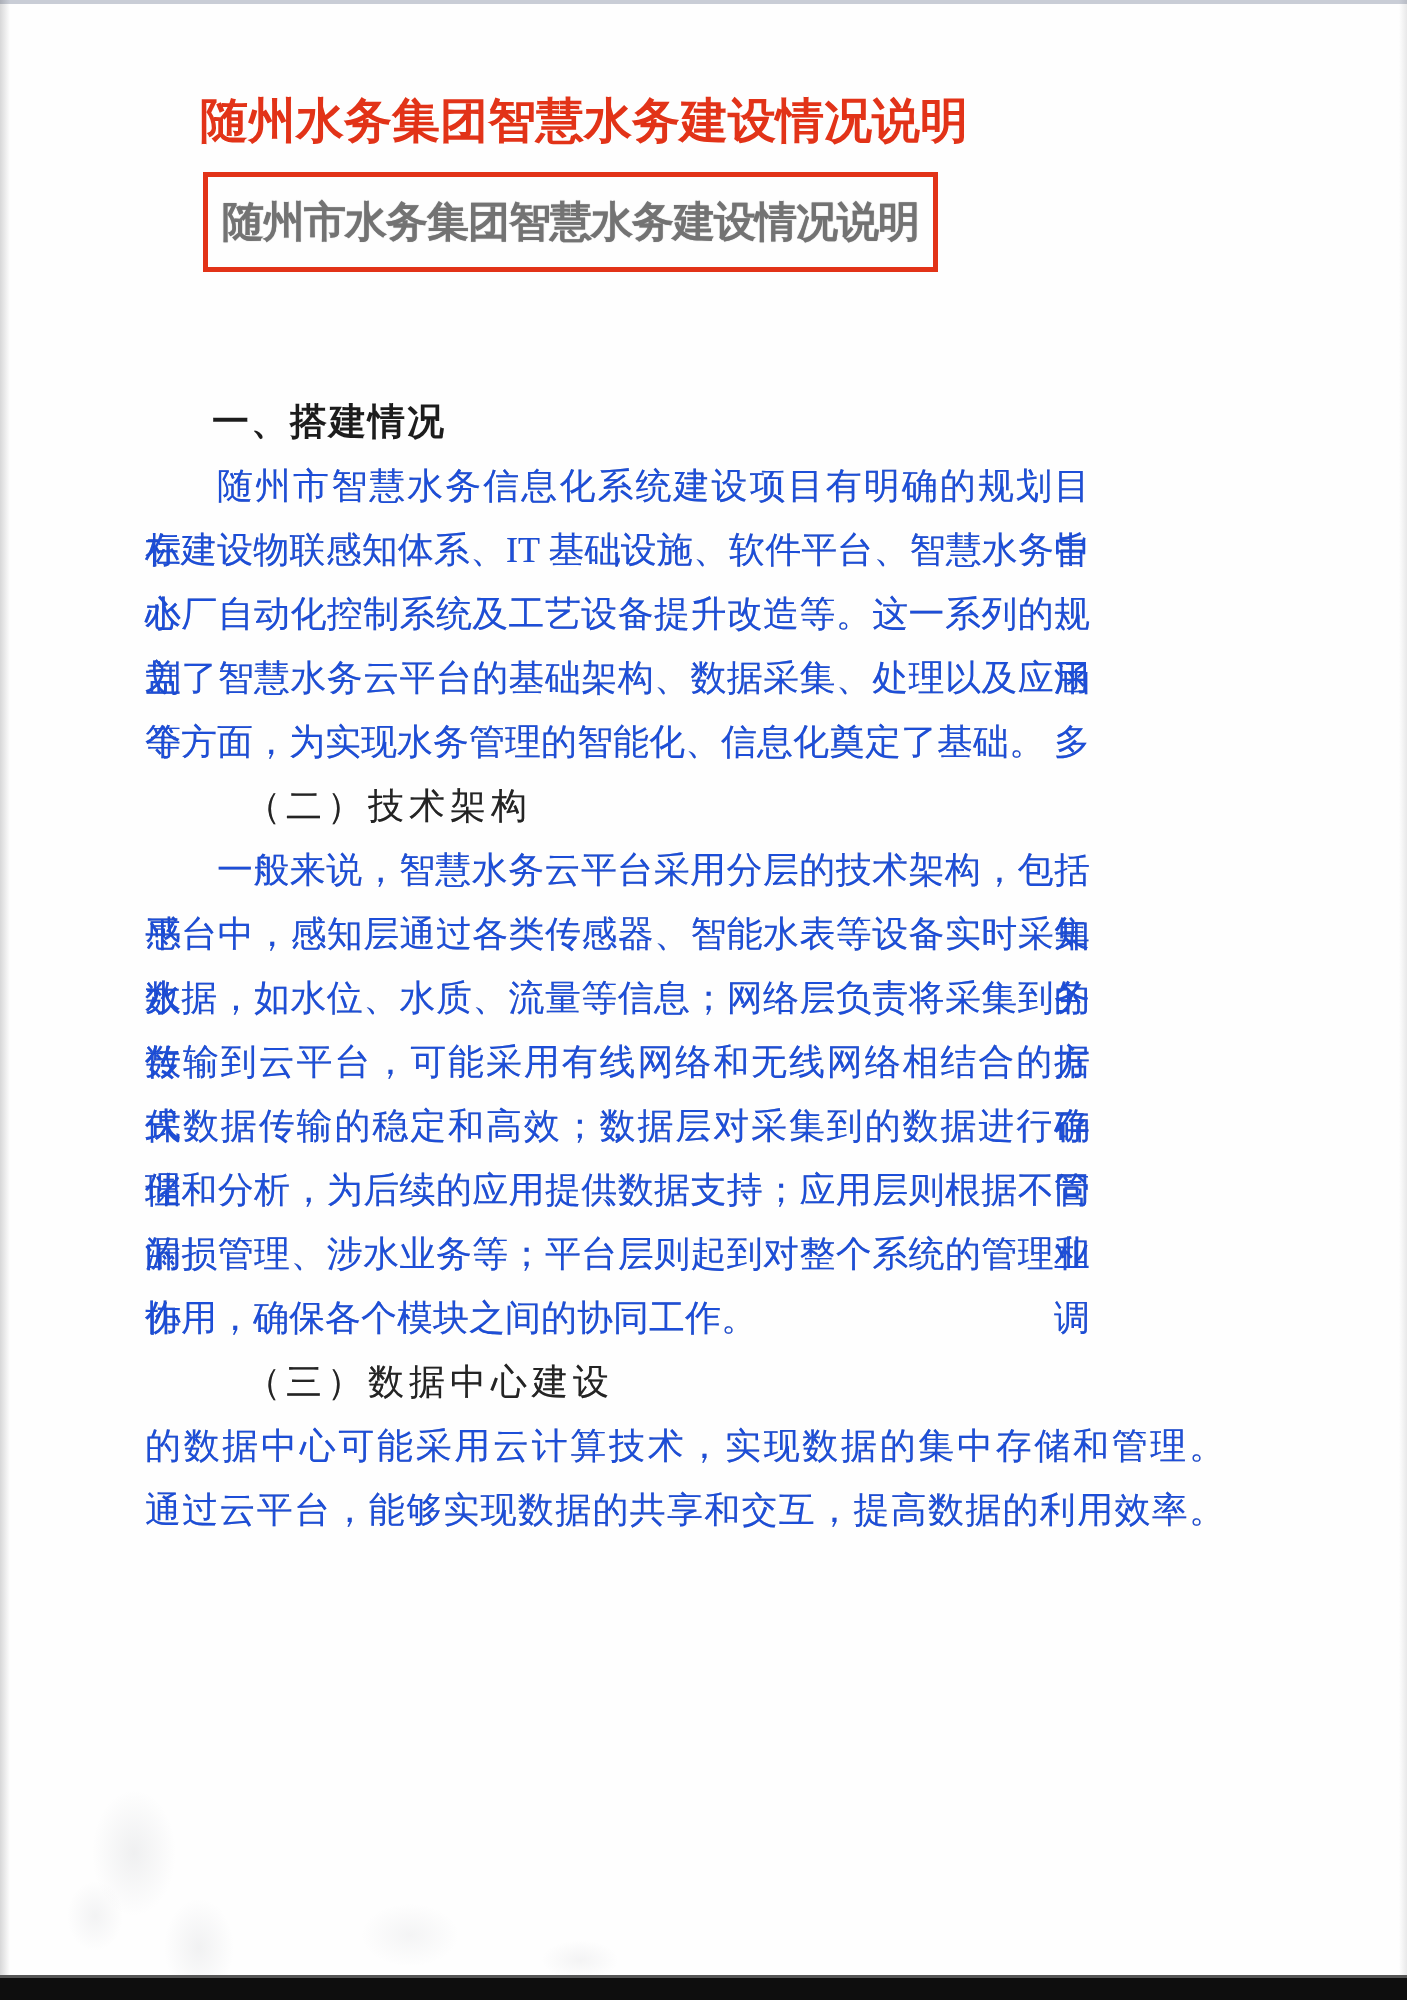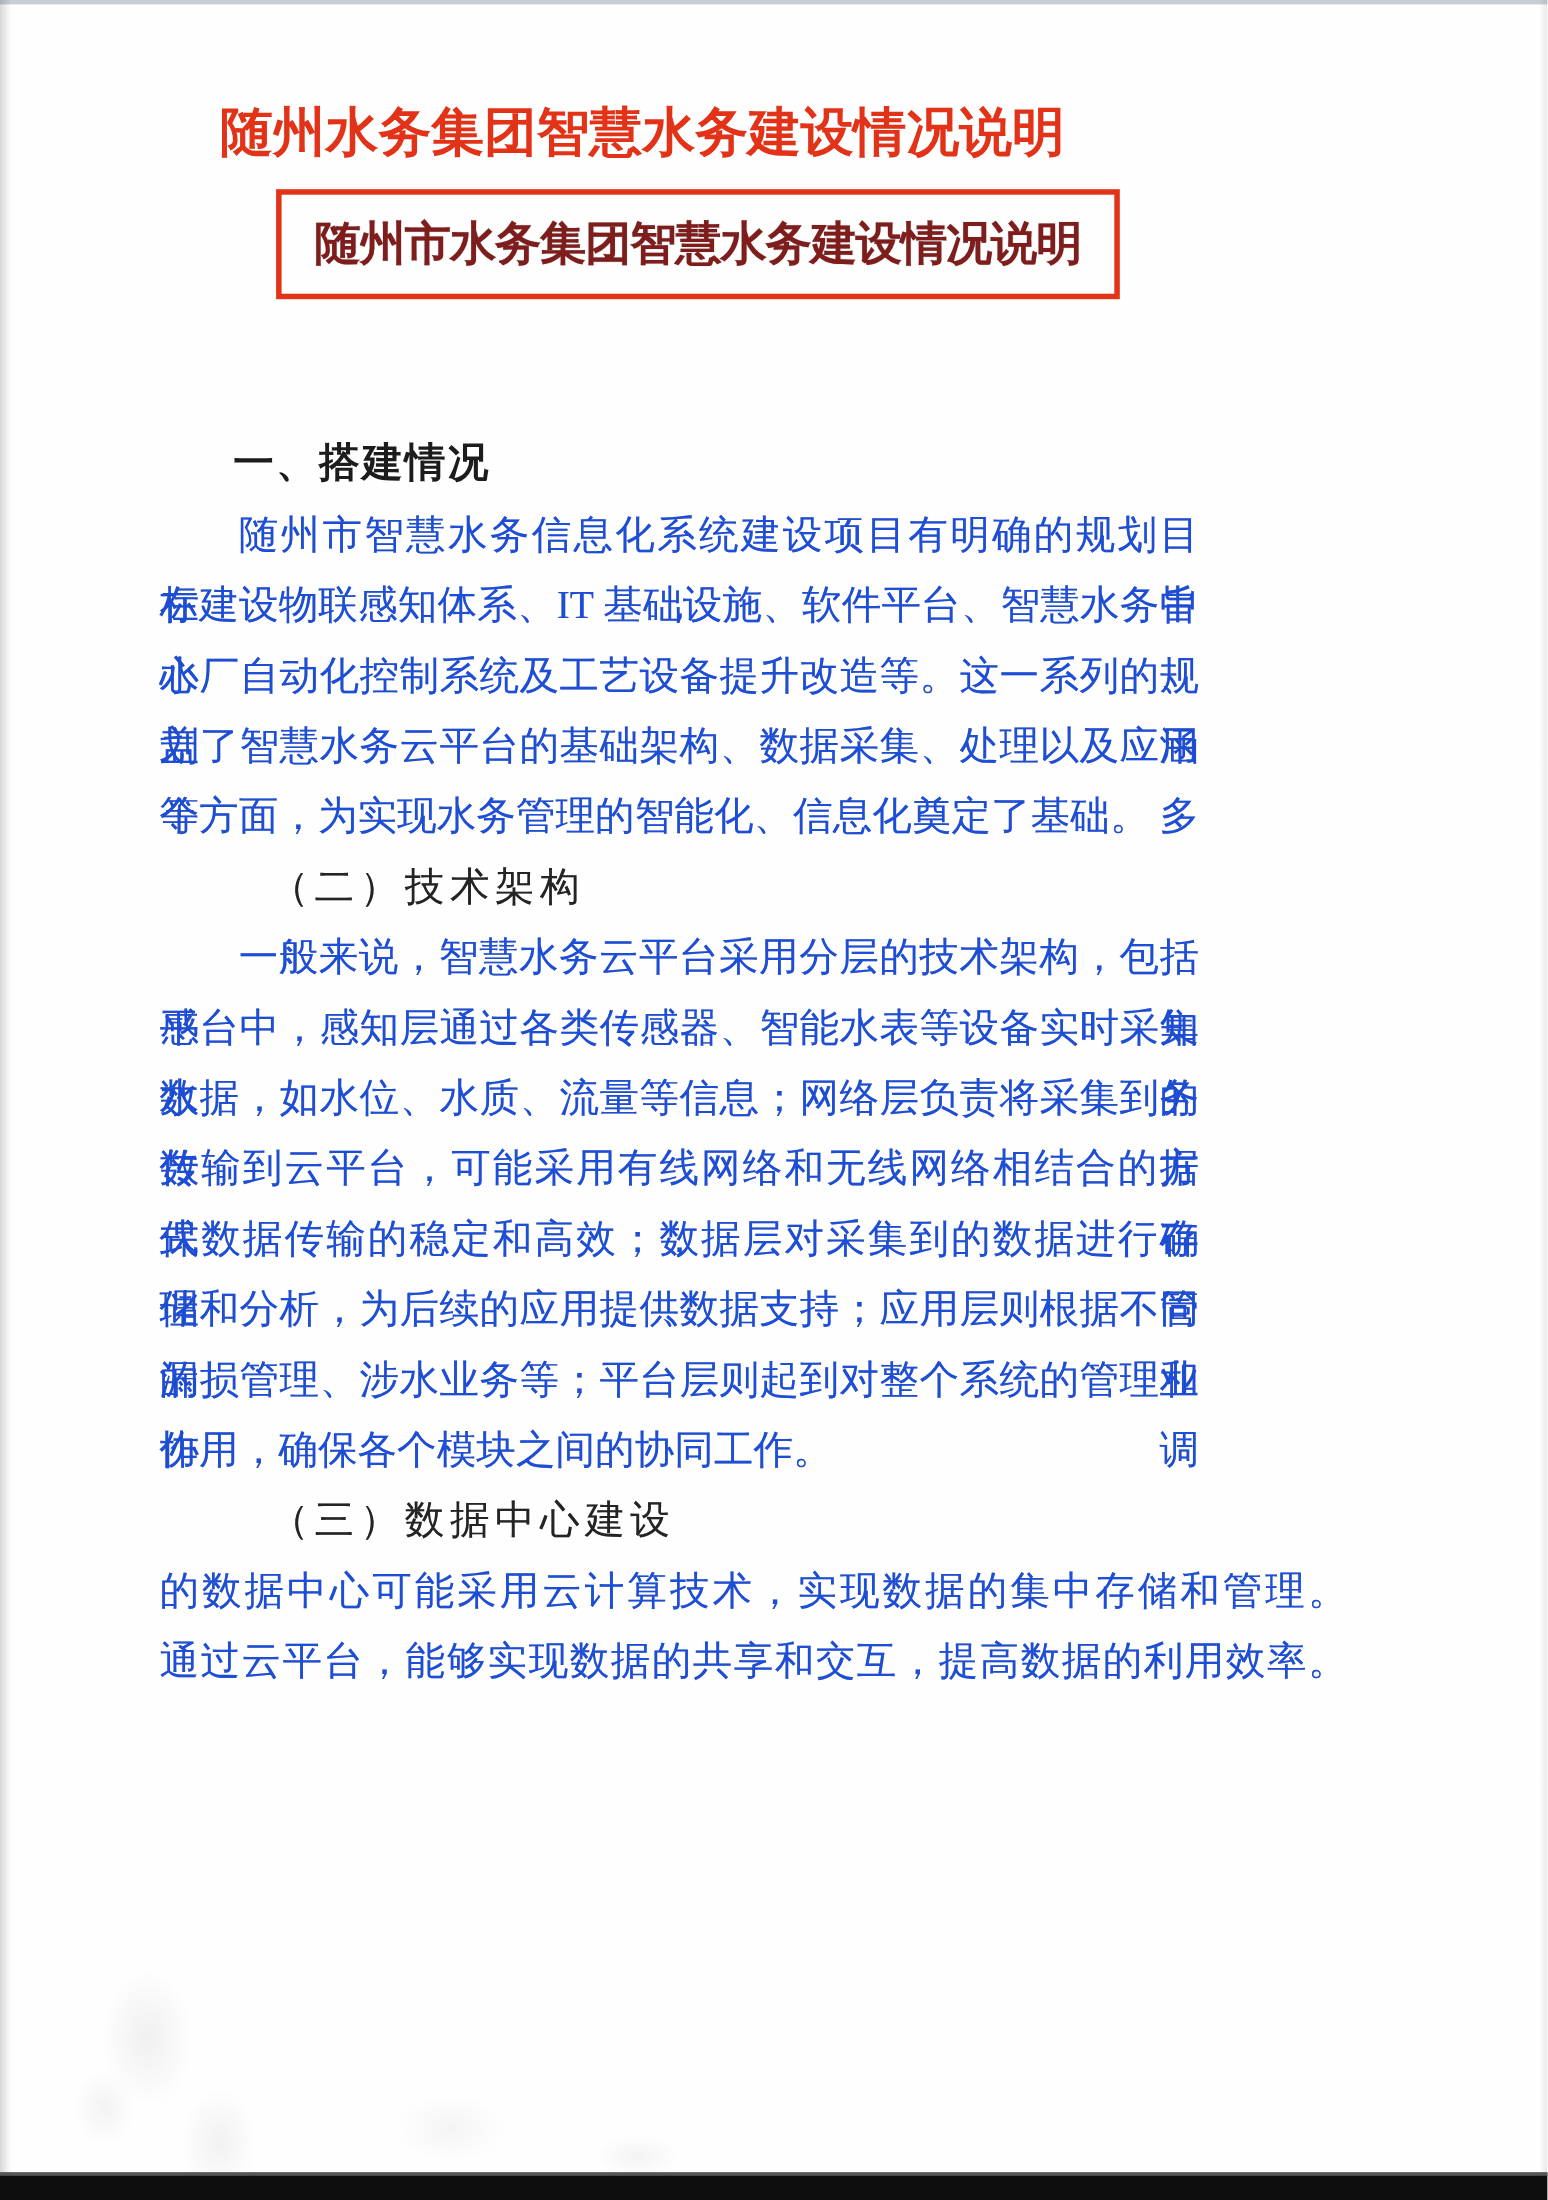--- a/index.html
+++ b/index.html
@@ -34,26 +34,25 @@
   
   .title-red{
     position:absolute;top:95px;left:200px;
     font-family:"Liberation Sans","DejaVu Sans",sans-serif;
     font-size:48px;line-height:52px;font-weight:600;
     letter-spacing:0px;white-space:nowrap;text-align:right;
   }
   .title-box{
     position:absolute;top:172px;left:203px;
     border:5px solid;
-    padding:22px 30px;
+    padding:22px 14px;
     font-family:"Liberation Serif","DejaVu Serif",serif;
     font-weight:bold;font-size:42px;line-height:46px;
-    letter-spacing:-1px;white-space:nowrap;color:#7f1d1d;
+    letter-spacing:-1px;white-space:nowrap;color:#737373;
     text-shadow:0 0 1px rgba(0,0,0,.4);
-    margin-left:48px;
   }
 
   
   .content{position:absolute;left:145px;top:390px;width:1110px;}
   .slot{height:64px;line-height:64px;}
   .h2{
     font-family:Liberation Serif, serif;
     font-weight:bold;font-size:37px;color:#1c1c1c;
     margin-left:67px;letter-spacing:2px;white-space:nowrap;
   }

